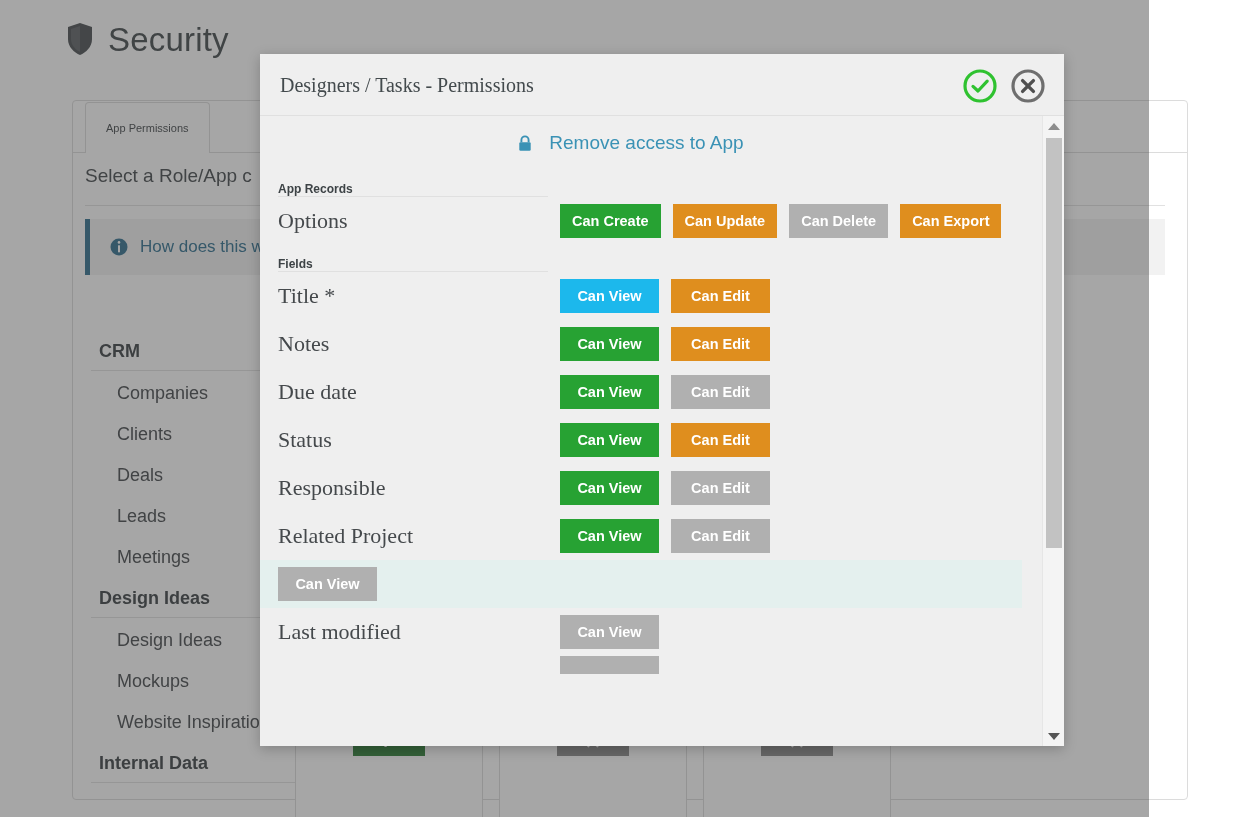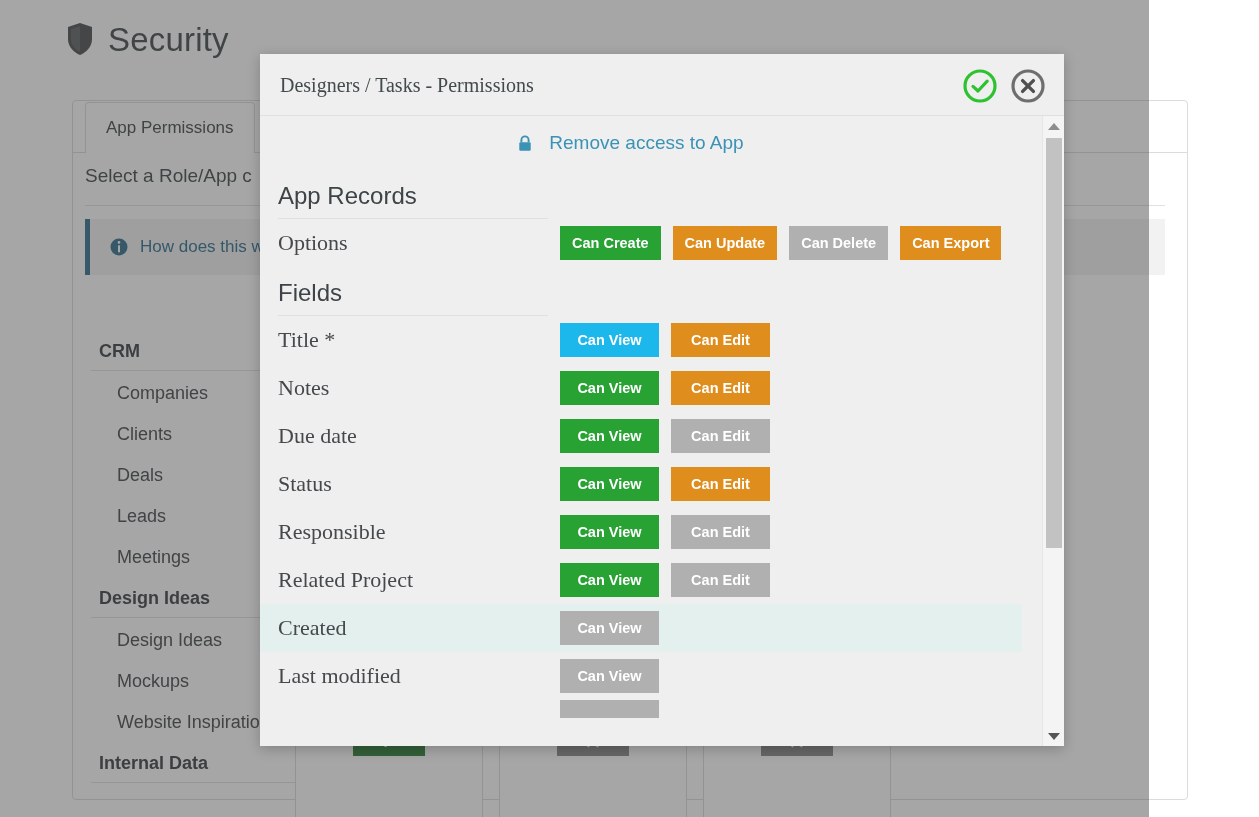--- a/index.html
+++ b/index.html
@@ -40,21 +40,21 @@
   }
   .tabs-row {
     position: absolute; left: 0; top: 0;
     height: 52px; width: 100%;
     border-bottom: 1px solid #dcdcdc;
   }
   .tab-item {
     position: absolute; left: 12px; top: 1px;
     height: 51px; padding: 0 20px;
     display: flex; align-items: center;
-    font-size: 17px; color: #43484b;
+    font-size: 11px; color: #43484b;
     background: #ffffff;
     border: 1px solid #dcdcdc; border-bottom: none;
     border-radius: 4px 4px 0 0;
   }
   .select-note {
     position: absolute; left: 12px; top: 64px;
     font-size: 19px; color: #44494c;
   }
   .divider-1 {
     position: absolute; left: 12px; top: 104px;
@@ -153,22 +153,21 @@
   .remove-link {
     font-size: 19px; color: #3a92b5;
     display: inline-flex; align-items: center; gap: 17px;
     cursor: pointer; text-decoration: none;
   }
   .lock-icon { width: 14px; height: 17px; display: block; }
 
   .section-head {
     margin: 12px 0 0 18px;
     width: 270px;
-    font-size: 24px; font-weight: normal; color: #3d4346;
-    padding-bottom: 8px;
+    font-size: 12px; font-weight: bold; color: #3d4346;
     border-bottom: 1px solid #e0e0e0;
   }
 
   .perm-row {
     display: flex; align-items: center;
     height: 48px;
     padding-left: 18px;
     width: 762px;
   }
   .perm-row.hl { background: #e4f0ee; }
@@ -389,21 +388,20 @@
 
         <div class="perm-row">
           <div class="row-label">Related Project</div>
           <div class="row-btns">
             <button class="pbtn green">Can View</button>
             <button class="pbtn gray">Can Edit</button>
           </div>
         </div>
 
         <div class="perm-row hl">
-          <div class="row-label">Created</div>
           <div class="row-btns">
             <button class="pbtn gray">Can View</button>
           </div>
         </div>
 
         <div class="perm-row">
           <div class="row-label">Last modified</div>
           <div class="row-btns">
             <button class="pbtn gray">Can View</button>
           </div>

